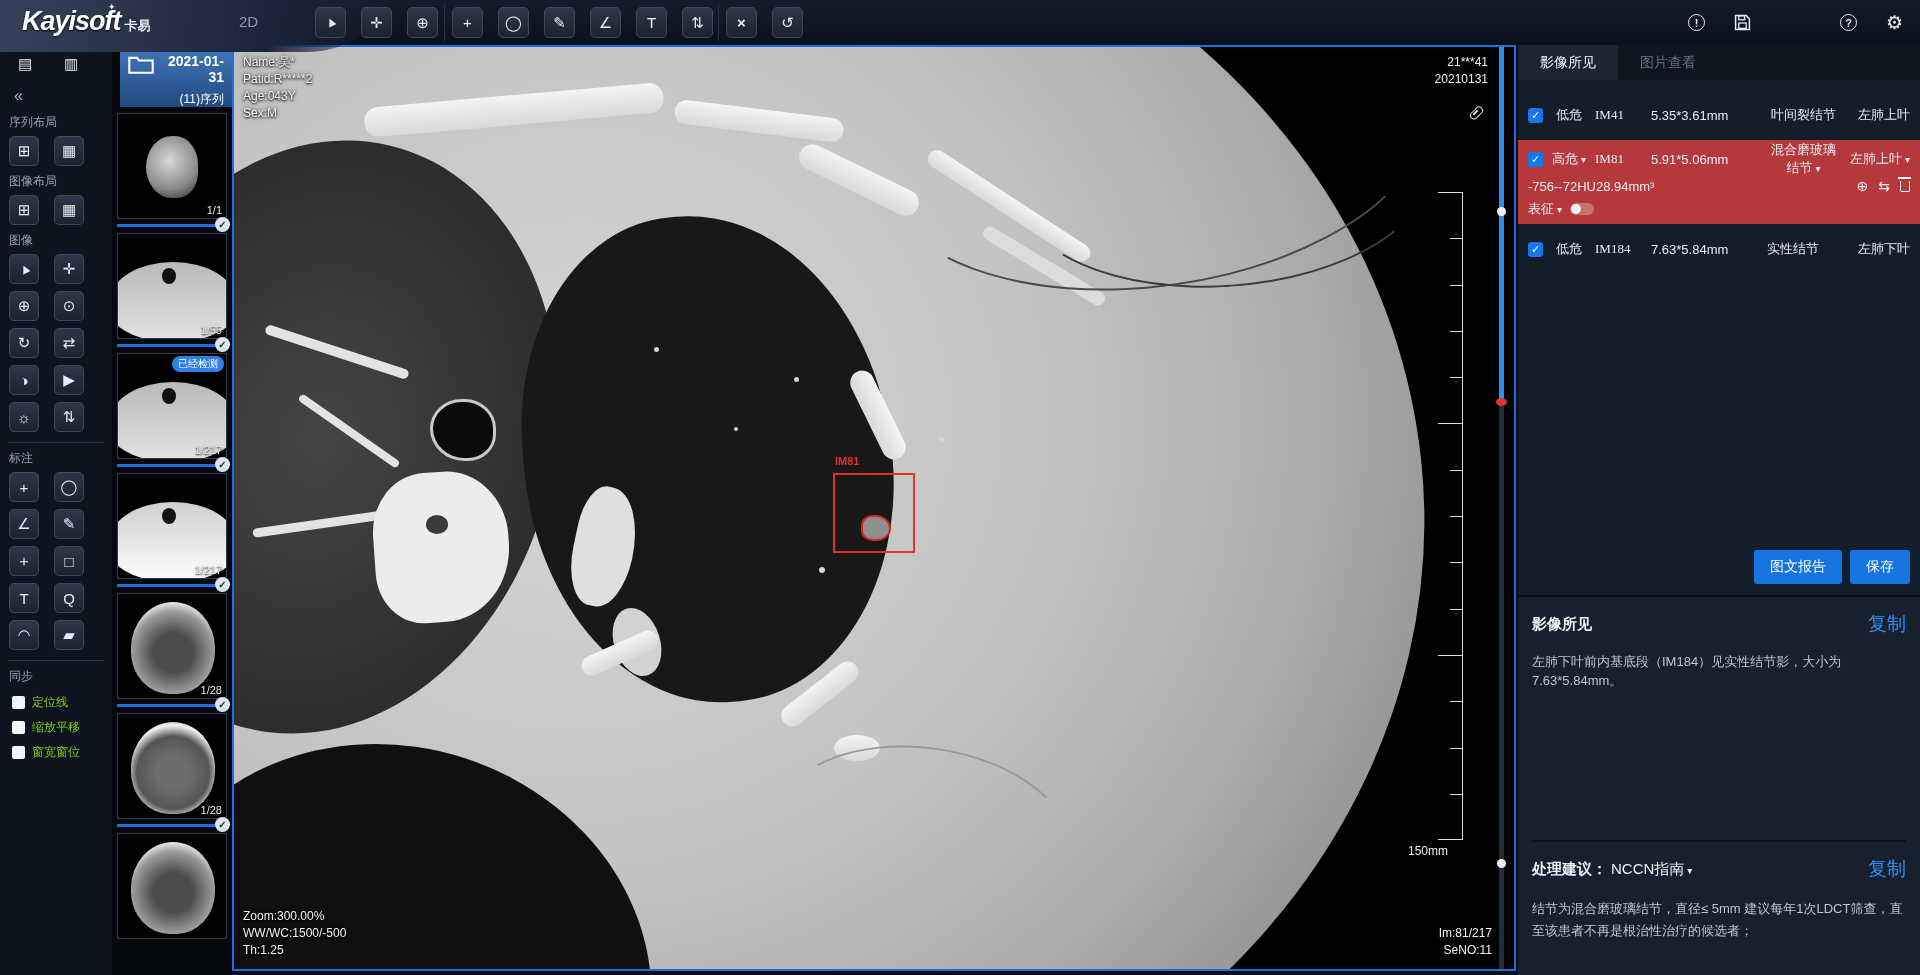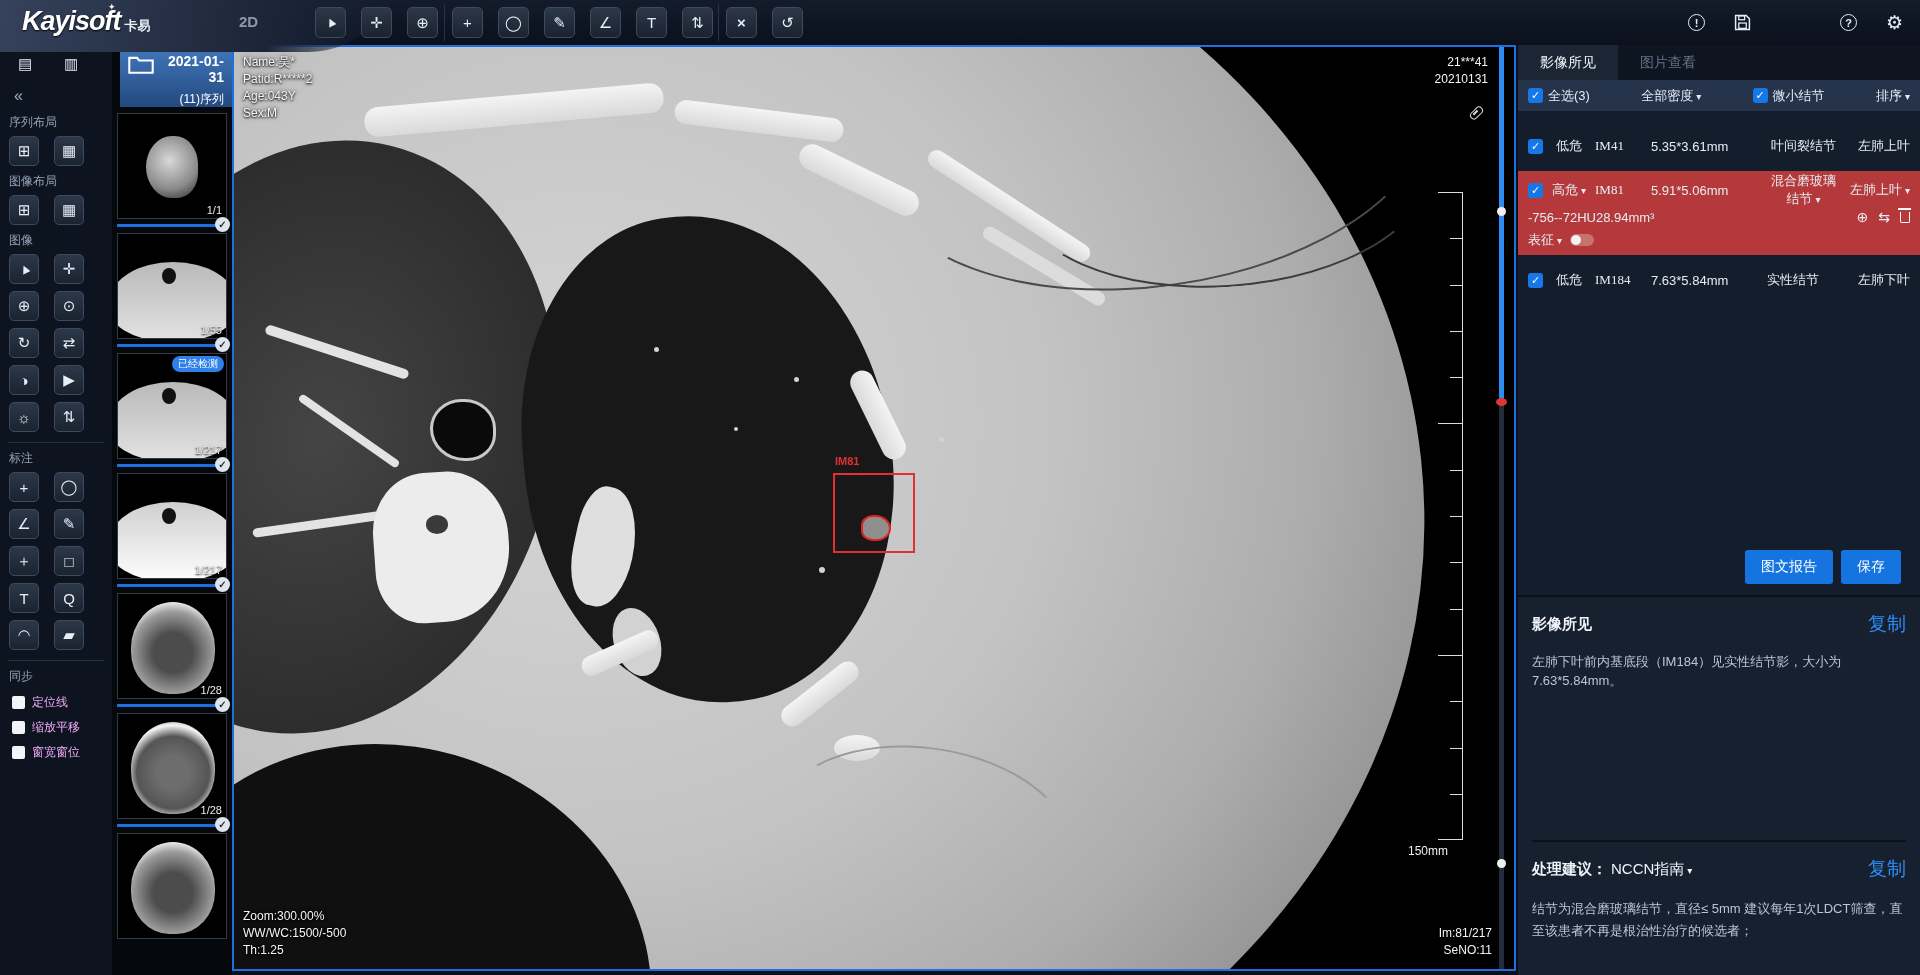--- a/index.html
+++ b/index.html
@@ -12,21 +12,21 @@
   .topbar { position:absolute; left:0; top:0; width:100%; height:45px;
             background:linear-gradient(#141b2a,#0a101c); z-index:30; }
   .swoosh { position:absolute; left:-30px; top:-40px; width:430px; height:92px;
             border-radius:0 0 140px 0;
             background:linear-gradient(100deg,#39465f,#1b2539 70%, rgba(20,27,42,0)); }
   .logo { position:absolute; left:22px; top:6px; display:flex; align-items:baseline; gap:4px; }
   .logo .word { font-size:27px; font-weight:bold; font-style:italic; color:#fff; letter-spacing:-1px;
                 text-shadow:0 1px 2px #000; }
   .logo .cjk { font-size:13px; font-weight:bold; color:#e8edf5; }
   .logo .spark { position:absolute; left:86px; top:-4px; color:#fff; font-size:9px; }
-  .mode2d { position:absolute; left:239px; top:13px; color:#8d99ad; font-size:15px;font-weight:bold; }
+  .mode2d { position:absolute; left:239px; top:13px; color:#8d99ad; font-size:15px; }
   .tb-group { position:absolute; top:7px; display:flex; gap:15px; }
   .tb-sep { position:absolute; top:4px; width:1px; height:37px; background:#27324a; }
   .icon-btn { width:31px; height:31px; border:1px solid #3d4a5e; border-radius:5px;
               background:linear-gradient(#2c3748,#1a2330); color:#e7edf6;
               display:flex; align-items:center; justify-content:center;
               font-size:15px; cursor:pointer; }
   .icon-btn.ghost { border-color:transparent; background:transparent; }
   .rot-cursor { transform:rotate(-115deg); font-size:13px; }
   .tb-right { position:absolute; right:10px; top:7px; display:flex; gap:15px; align-items:center; }
   .circle-glyph { width:17px; height:17px; border:1.6px solid #e7edf6; border-radius:50%;
@@ -38,21 +38,21 @@
   .rail { position:absolute; left:0; top:45px; width:112px; bottom:0;
           background:#0d1420; padding-top:4px; z-index:20; }
   .rail-top { display:flex; gap:16px; padding-left:10px; }
   .rail-collapse { padding:8px 0 2px 14px; color:#9fb0c8; font-size:16px; cursor:pointer; }
   .rail-label { margin:7px 0 5px 9px; color:#93a1b5; font-size:12px; }
   .rail-grid { display:grid; grid-template-columns:30px 30px; column-gap:15px;
                row-gap:7px; padding-left:9px; }
   .rail-grid .icon-btn { width:30px; height:30px; }
   .rail-rule { height:1px; background:#242f42; margin:10px 8px 2px 8px; }
   .sync-row { display:flex; align-items:center; gap:7px; padding:4px 0 4px 12px;
-              color:#f0abfc; font-size:12px; cursor:pointer; }
+              color:#84cc16; font-size:12px; cursor:pointer; }
   .sync-box { width:13px; height:13px; background:#f2f4f7; border-radius:2px; }
 
   
   .thumbs { position:absolute; left:112px; top:45px; width:120px; bottom:0;
             background:#05080d; z-index:20; }
   .date-head { height:62px; background:linear-gradient(#4279bd,#23497f);
                display:flex; padding:8px 8px 6px 8px; cursor:pointer;margin-left:8px; }
   .date-head .texts { flex:1; text-align:right; color:#fff; }
   .date-head .d1 { font-size:14px; font-weight:bold; }
   .date-head .d2 { font-size:12px; margin-top:6px; }
@@ -157,21 +157,21 @@
   .p-red .sub .sp { flex:1; }
   .p-red .mini { font-size:14px; cursor:pointer; }
   .trash { width:10px; height:11px; border:1.4px solid #fff; border-top:none;
            border-radius:0 0 2px 2px; position:relative; cursor:pointer; }
   .trash::before { content:""; position:absolute; top:-4px; left:-3px; width:13px; height:2px; background:#fff; }
   .feat-row { display:flex; align-items:center; gap:8px; padding:6px 10px 0 10px; }
   .toggle { width:24px; height:12px; border-radius:7px; background:rgba(255,255,255,.28);
             position:relative; cursor:pointer; }
   .toggle::after { content:""; position:absolute; left:1px; top:1px; width:10px; height:10px;
                    border-radius:50%; background:#f3f3f3; }
-  .p-actions { position:absolute; top:505px; right:19px; display:flex; gap:8px;padding-left:36px; }
+  .p-actions { position:absolute; top:505px; right:10px; display:flex; gap:8px;padding-left:36px; }
   .btn-blue { background:#1674e0; color:#fff; border:none; border-radius:3px;
               padding:8px 16px; font-size:14px; cursor:pointer; font-family:inherit; }
   .p-findings { position:absolute; top:550px; left:0; right:0; bottom:0;
                 border-top:2px solid #0a111c; background:#16202e; padding:14px; }
   .sec-head { display:flex; align-items:center; }
   .sec-head .t { font-size:15px; font-weight:bold; color:#f0f4fa; }
   .sec-head .sp { flex:1; }
   .copy-link { color:#2f8bf5; font-size:19px; cursor:pointer; }
   .finding-line { margin-top:15px; color:#bac5d5; font-size:13px; line-height:19px; }
   .p-advice { position:absolute; top:243px; left:14px; right:14px;
@@ -522,35 +522,20 @@
       <span class="vmark" style="top:812px"></span>
     </div>
   </div>
 
   <div class="panel">
     <div class="p-tabs">
       <div class="p-tab active">影像所见</div>
       <div class="p-tab">图片查看</div>
     </div>
 
-    <div class="p-filter">
-      <div class="fi">
-        <span class="cb"></span>
-        <span>全选(3)</span>
-      </div>
-      <span class="sp"></span>
-      <span class="caret">全部密度</span>
-      <span class="sp"></span>
-      <div class="fi">
-        <span class="cb"></span>
-        <span>微小结节</span>
-      </div>
-      <span class="sp"></span>
-      <span class="caret">排序</span>
-    </div>
 
     <div class="p-rows">
       <div class="p-row">
         <span class="cb"></span>
         <span class="risk" style="text-align:center">低危</span>
         <span class="nid">IM41</span>
         <span class="nsize">5.35*3.61mm</span>
         <span class="ntype" style="text-align:center">叶间裂结节</span>
         <span class="nloc">左肺上叶</span>
       </div>

